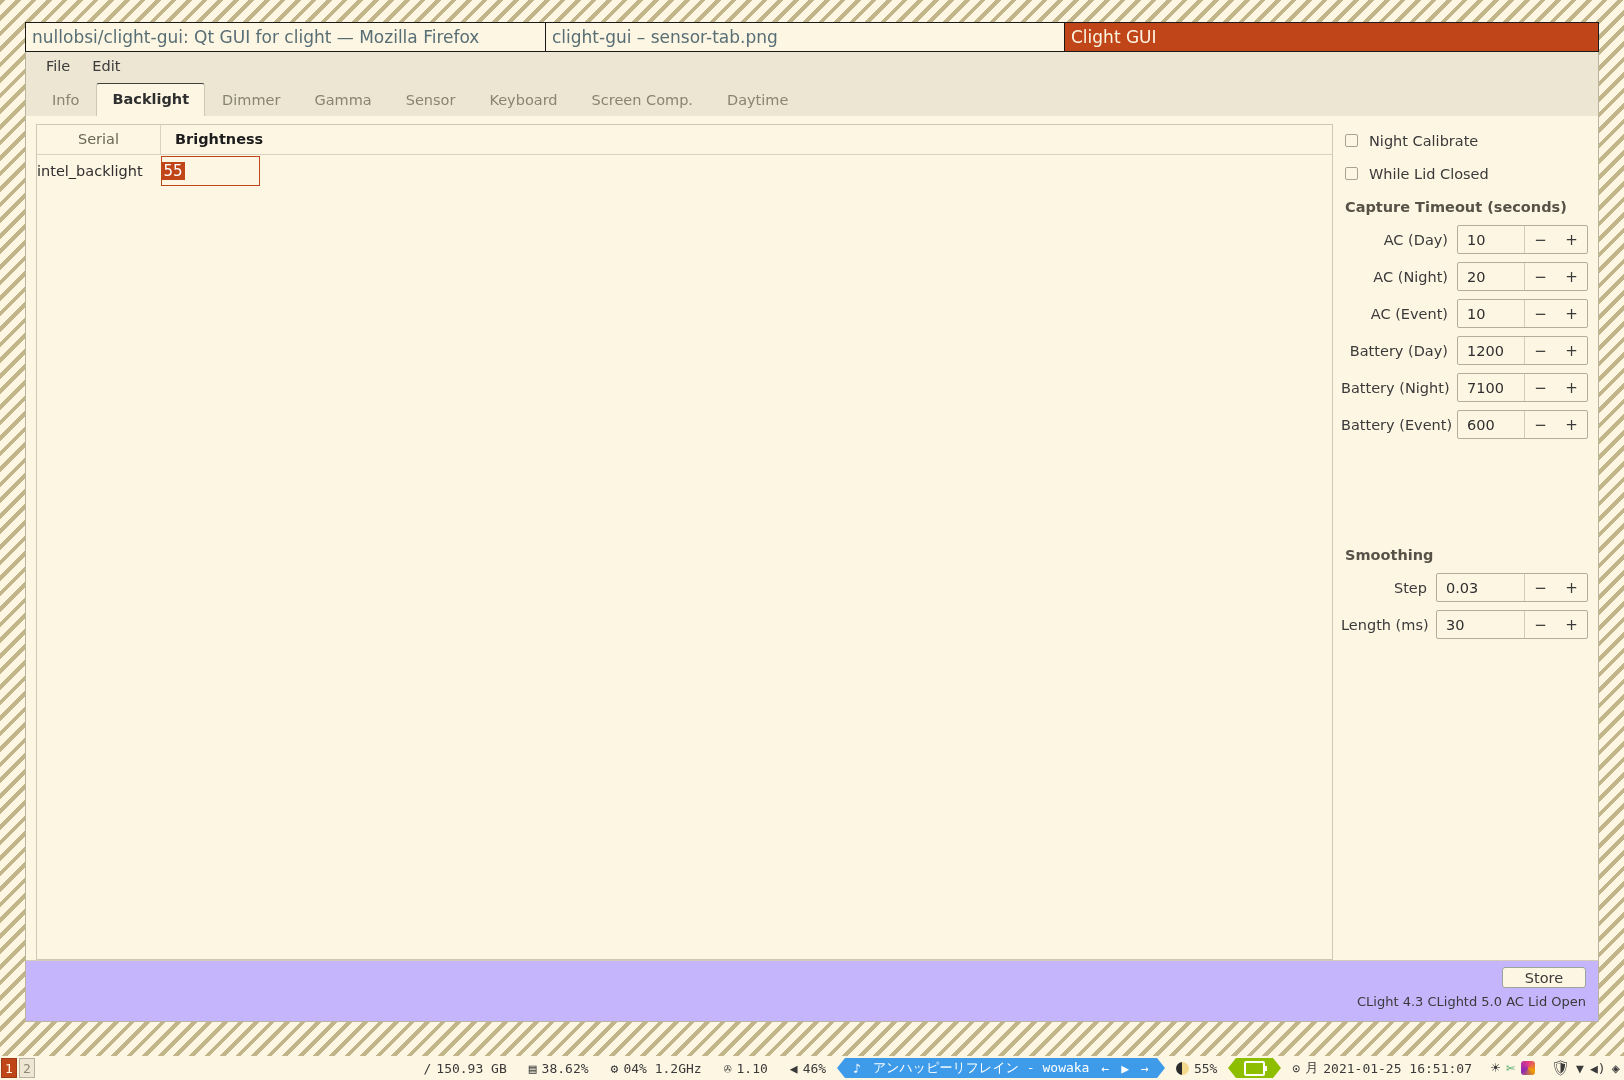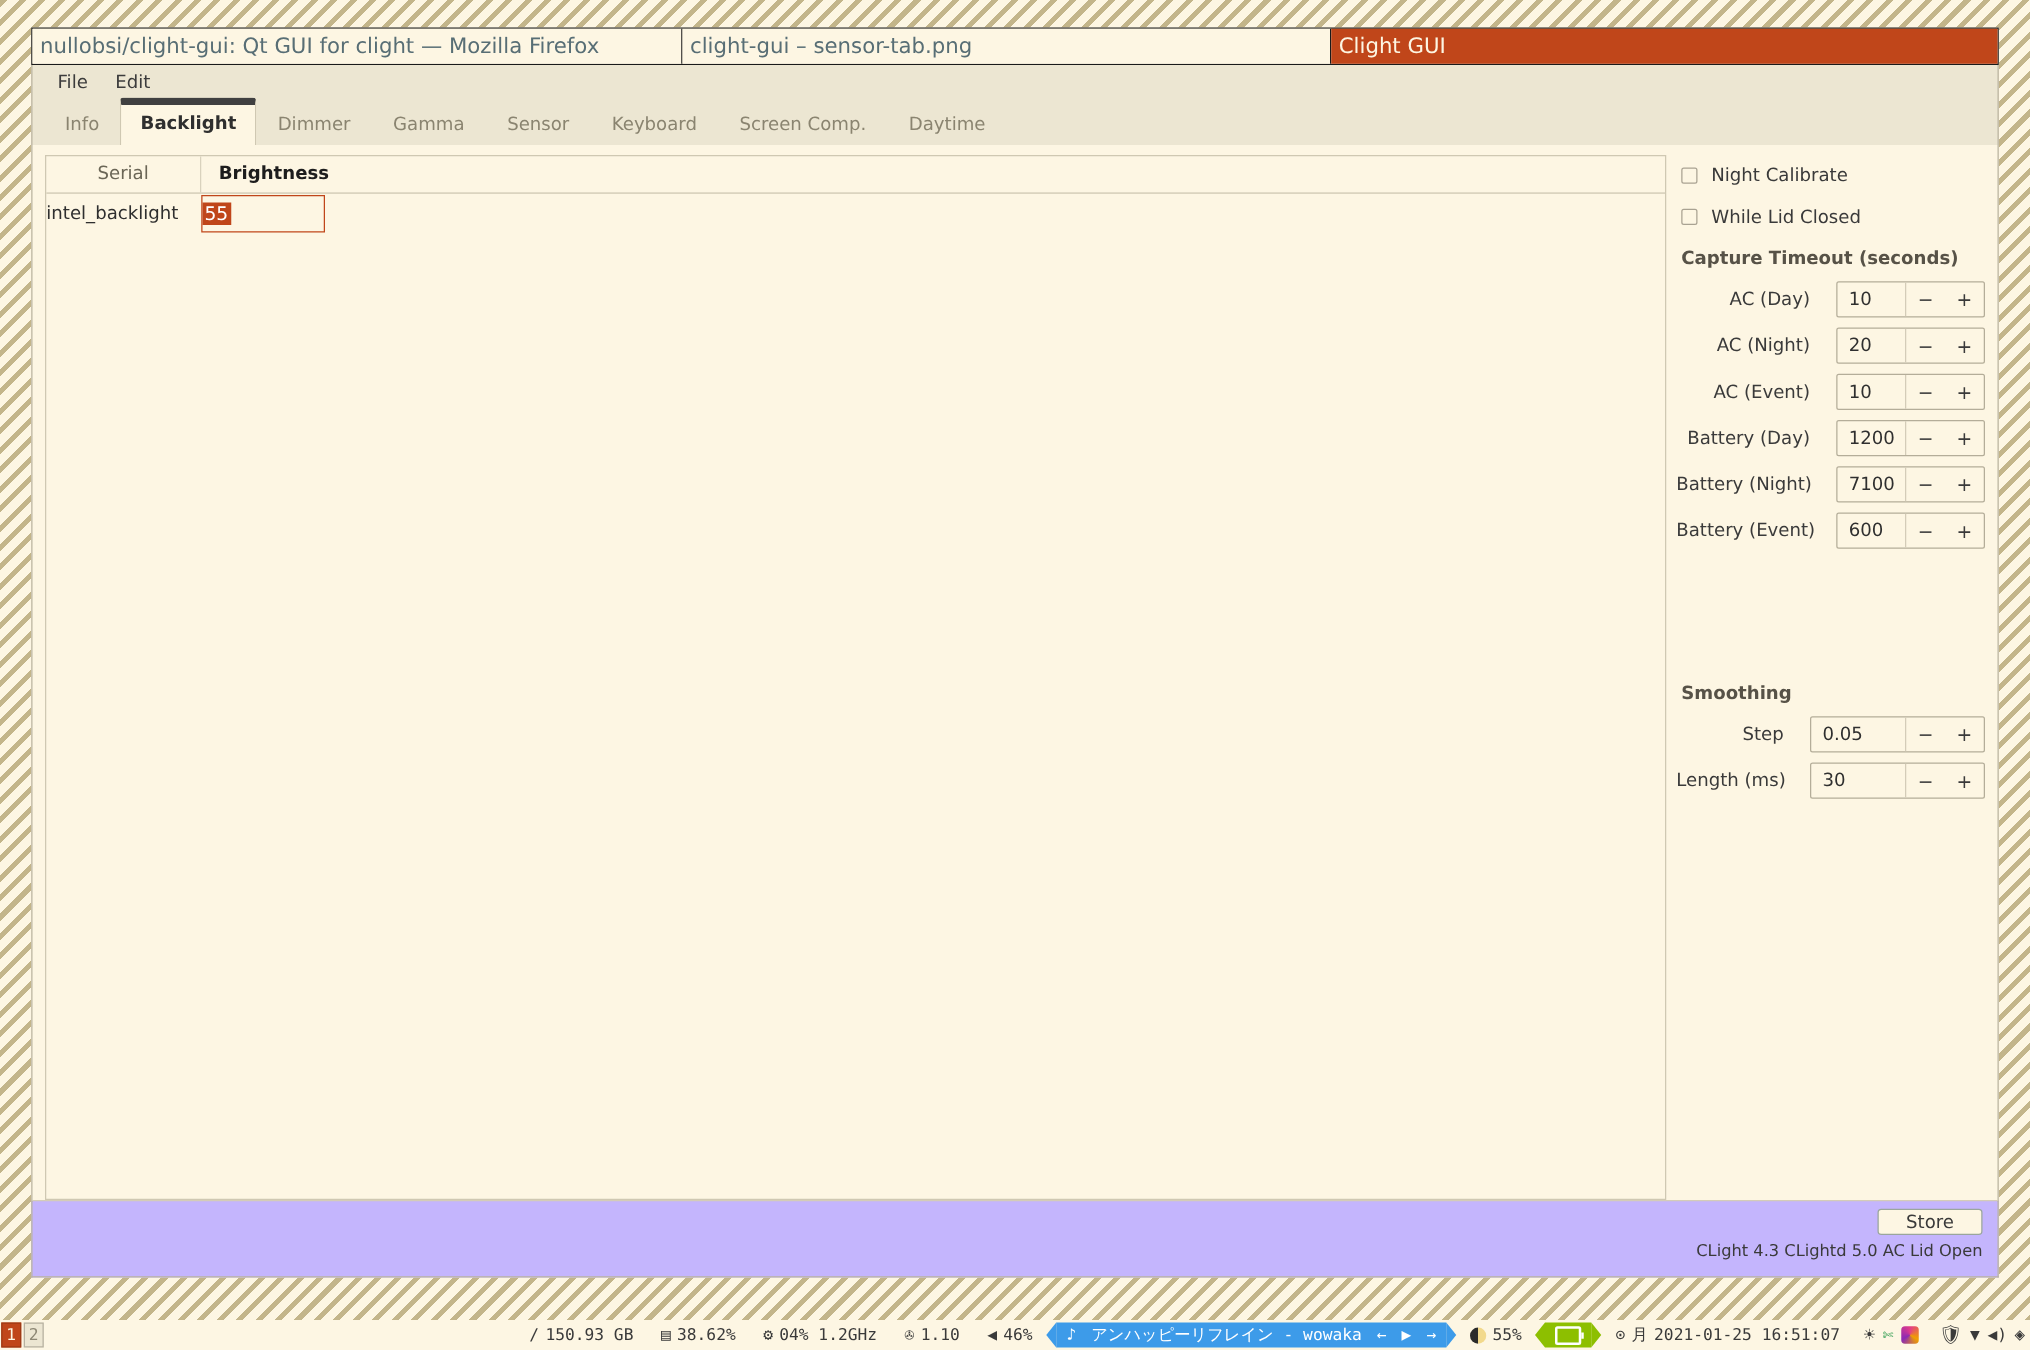--- a/index.html
+++ b/index.html
@@ -35,21 +35,21 @@
     border-left:1px solid #b9b39f;border-right:1px solid #b9b39f;}
   .menu-item{font-size:14.5px;color:#3c3c3c;padding:2px 10px;margin-right:2px;}
 
   
   #tabstrip{height:36px;flex:0 0 36px;display:flex;align-items:flex-end;
     background:#ece6d2;padding-left:9px;box-sizing:border-box;
     border-left:1px solid #b9b39f;border-right:1px solid #b9b39f;}
   .qt-tab{font-size:14.5px;color:#8a8470;padding:8px 17px 9px 17px;
     box-sizing:border-box;line-height:1;white-space:nowrap;}
   .qt-tab.active{background:#fdf6e3;color:#2f2f2f;font-weight:bold;
-    border-top:6px solid #404040;border-left:1px solid #cfc8b2;border-right:1px solid #cfc8b2;
+    border-top:1px solid #404040;border-left:1px solid #cfc8b2;border-right:1px solid #cfc8b2;
     border-radius:3px 3px 0 0;padding:8px 15px 10px 15px;}
 
   
   #client{flex:1;display:flex;background:#fdf6e3;box-sizing:border-box;
     border-left:1px solid #b9b39f;border-right:1px solid #b9b39f;
     padding:8px 10px 0 10px;min-height:0;}
   #left-pane{width:1297px;border:1px solid #cfc8b2;background:#fdf6e3;
     box-sizing:border-box;overflow:hidden;}
   #right-pane{flex:1;padding-left:8px;box-sizing:border-box;display:flex;flex-direction:column;}
 
@@ -69,21 +69,21 @@
   
   .chk-row{display:flex;align-items:center;height:33px;padding-left:4px;}
   .chkbox{width:13px;height:13px;border:1px solid #a9a292;background:#fdf6e3;
     box-sizing:border-box;border-radius:2px;margin-right:11px;flex:0 0 13px;}
   .chkbox.on{background:#c0461a;border-color:#c0461a;position:relative;}
   .chkbox.on:after{content:"";position:absolute;left:3.5px;top:0.5px;width:4px;height:8px;
     border:solid #ffffff;border-width:0 2px 2px 0;transform:rotate(42deg);}
   .chk-label{font-size:14.5px;color:#3a3a3a;}
   .group-title{font-size:14.5px;font-weight:bold;color:#575247;margin:9px 0 6px 4px;}
 
-  .spin-row{display:flex;align-items:center;height:37px;gap:12px;}
+  .spin-row{display:flex;align-items:center;height:37px;}
   .spin-label{font-size:14.5px;color:#3a3a3a;text-align:right;padding-right:9px;
     white-space:nowrap;}
   .spinner{display:flex;align-items:stretch;height:29px;border:1px solid #b4ad99;
     background:#fdf6e3;box-sizing:border-box;border-radius:2px;flex:1;}
   .spin-value{flex:1;display:flex;align-items:center;padding-left:9px;
     font-size:14.5px;color:#2f2f2f;text-align:right;}
   .spin-btn{width:31px;display:flex;align-items:center;justify-content:center;
     font-size:15px;color:#3a3a3a;border-left:1px solid #d4ccb8;}
   .spin-btn.last{border-left:none;}
   .spacer-flex{flex:1;}
@@ -245,21 +245,21 @@
         </div>
       </div>
 
       <div style="height:95px"></div>
 
       <div class="group-title">Smoothing</div>
 
       <div class="spin-row">
         <div class="spin-label" style="width:86px">Step</div>
         <div class="spinner">
-          <div class="spin-value">0.05</div>
+          <div class="spin-value">0.03</div>
           <div class="spin-btn">−</div>
           <div class="spin-btn last">+</div>
         </div>
       </div>
 
       <div class="spin-row">
         <div class="spin-label" style="width:86px">Length (ms)</div>
         <div class="spinner">
           <div class="spin-value">30</div>
           <div class="spin-btn">−</div>

